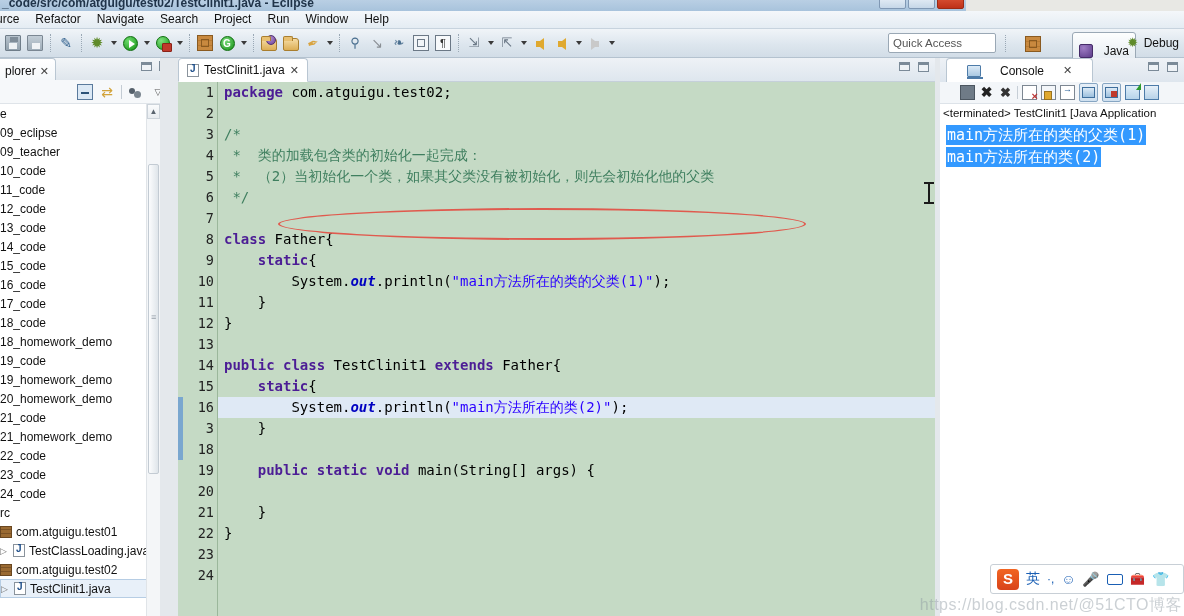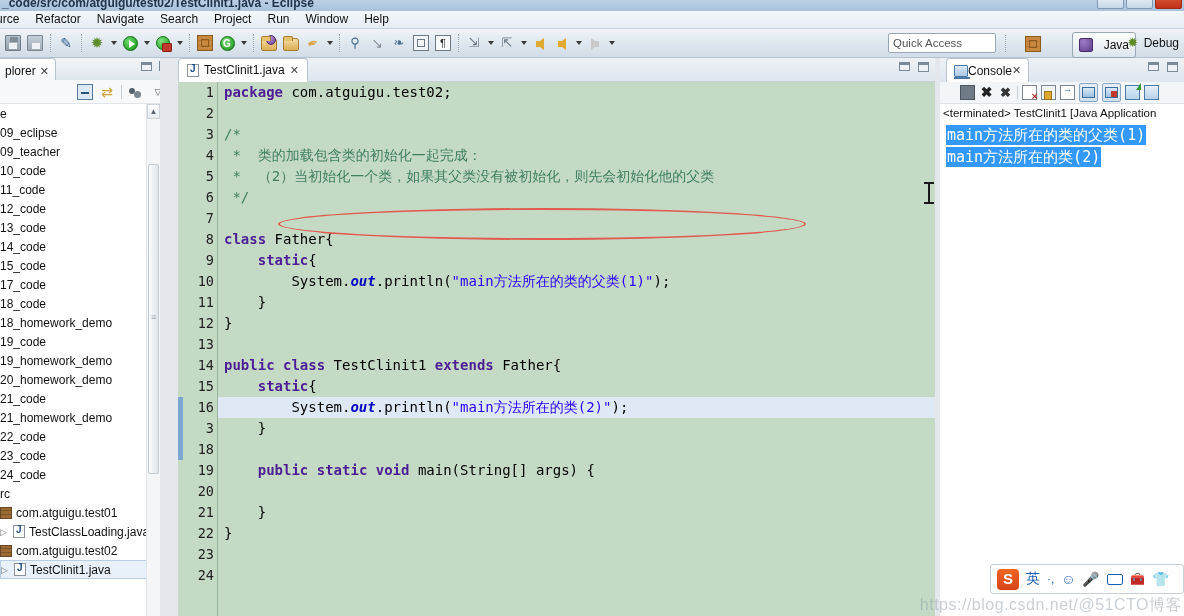--- a/index.html
+++ b/index.html
@@ -6,21 +6,21 @@
   html, body {
     width: 1184px; height: 616px;
     overflow: hidden;
     font-family: "Liberation Sans", sans-serif;
     background: #e8e8e4;
   }
   #app { position: relative; width: 1184px; height: 616px; overflow: hidden; }
 
   
   .titlebar {
-    position: absolute; left: 0; top: 0; width: 1184px; height: 11px;
+    position: absolute; left: 0; top: 0; width: 966px; height: 11px;
     background: linear-gradient(to bottom, #b9cfe4 0%, #a8c3dc 100%);
     overflow: hidden;
   }
   .titlebar-text {
     position: absolute; left: 2px; top: -4px;
     font-size: 12px; color: #20344a; white-space: nowrap;
     font-family: "Liberation Sans", sans-serif; font-weight: 600;
   }
   .win-btns { position: absolute; right: 2px; top: -6px; display: flex; gap: 2px; }
   .win-btn {
@@ -141,21 +141,21 @@
     background:#fff; border:1px solid #9aa8b5; border-radius:2px;
     font-size:11.5px; color:#555; padding:2px 4px; line-height:15px;
   }
   .persp-sep { position:absolute; right:178px; top:6px; width:1px;height:17px;border-left:1px dotted #9aa8b5;}
   .persp-open {
     position:absolute; right:140px; top:4px; width:22px;height:21px;
     border:1px solid transparent; display:flex;align-items:center;justify-content:center;
   }
   .persp-java {
     position:absolute; right:48px; top:3px; height:22px;
-    display:flex; align-items:center; gap:11px; padding:12px 6px;
+    display:flex; align-items:center; gap:11px; padding:18px 6px;
     background: linear-gradient(to bottom,#fdfefe,#dde6ee);
     border:1px solid #9aa8b5; border-radius:3px; font-size:12px; color:#111;
   }
   .persp-debug {
     position:absolute; right:0px; top:3px; height:22px;
     display:flex; align-items:center; gap:3px; padding:0 5px;
     font-size:12px; color:#111;
   }
   .java-ic { width:14px;height:14px;border-radius:2px;
     background: radial-gradient(circle at 30% 25%,#9e7dc4,#5c3d8a); border:1px solid #452c68; }
@@ -280,23 +280,23 @@
   .mouse-cursor::after { bottom:0; }
   .ed-hsplit { position:absolute; left:935px; top:0; width:5px; height:558px; background:#e4e8ec; }
 
   
   .console { position:absolute; left:940px; top:0; width:244px; height:558px; }
   .con-tabstrip {
     position:absolute; left:0; top:0; width:244px; height:24px;
     background: linear-gradient(to bottom,#eef2f6,#dee6ee);
   }
   .con-tab {
-    position:absolute; left:6px; top:0; height:24px; padding:0 7px;
+    position:absolute; left:6px; top:0; height:24px; padding:0 20px;
     background:#fff; border:1px solid #b9c6d2; border-bottom:none;
-    border-radius:4px 4px 0 0; display:flex; align-items:center; gap:0;
+    border-radius:4px 4px 0 0; display:flex; align-items:center; gap:19px;
     font-size:12px; color:#111;
   }
   .ic-console {
     width:14px;height:12px; background:linear-gradient(to bottom,#dceaf6,#a9c8e2);
     border:1px solid #4d7ba8; border-radius:1px; position:relative; flex:none;
   }
   .ic-console::after{ content:""; position:absolute; left:-1px; bottom:-3px; width:16px;height:2px;background:#4d7ba8; }
   .con-ctrl { position:absolute; right:6px; top:4px; display:flex; gap:8px; }
   .con-toolbar {
     position:absolute; left:0; top:24px; width:244px; height:22px;
@@ -521,20 +521,23 @@
             <span class="tr-label">12_code</span>
           </div>
           <div class="tree-row">
             <span class="tr-label">13_code</span>
           </div>
           <div class="tree-row">
             <span class="tr-label">14_code</span>
           </div>
           <div class="tree-row">
             <span class="tr-label">15_code</span>
+          </div>
+          <div class="tree-row">
+            <span class="tr-label">16_code</span>
           </div>
           <div class="tree-row">
             <span class="tr-label">17_code</span>
           </div>
           <div class="tree-row">
             <span class="tr-label">18_code</span>
           </div>
           <div class="tree-row">
             <span class="tr-label">18_homework_demo</span>
           </div>

